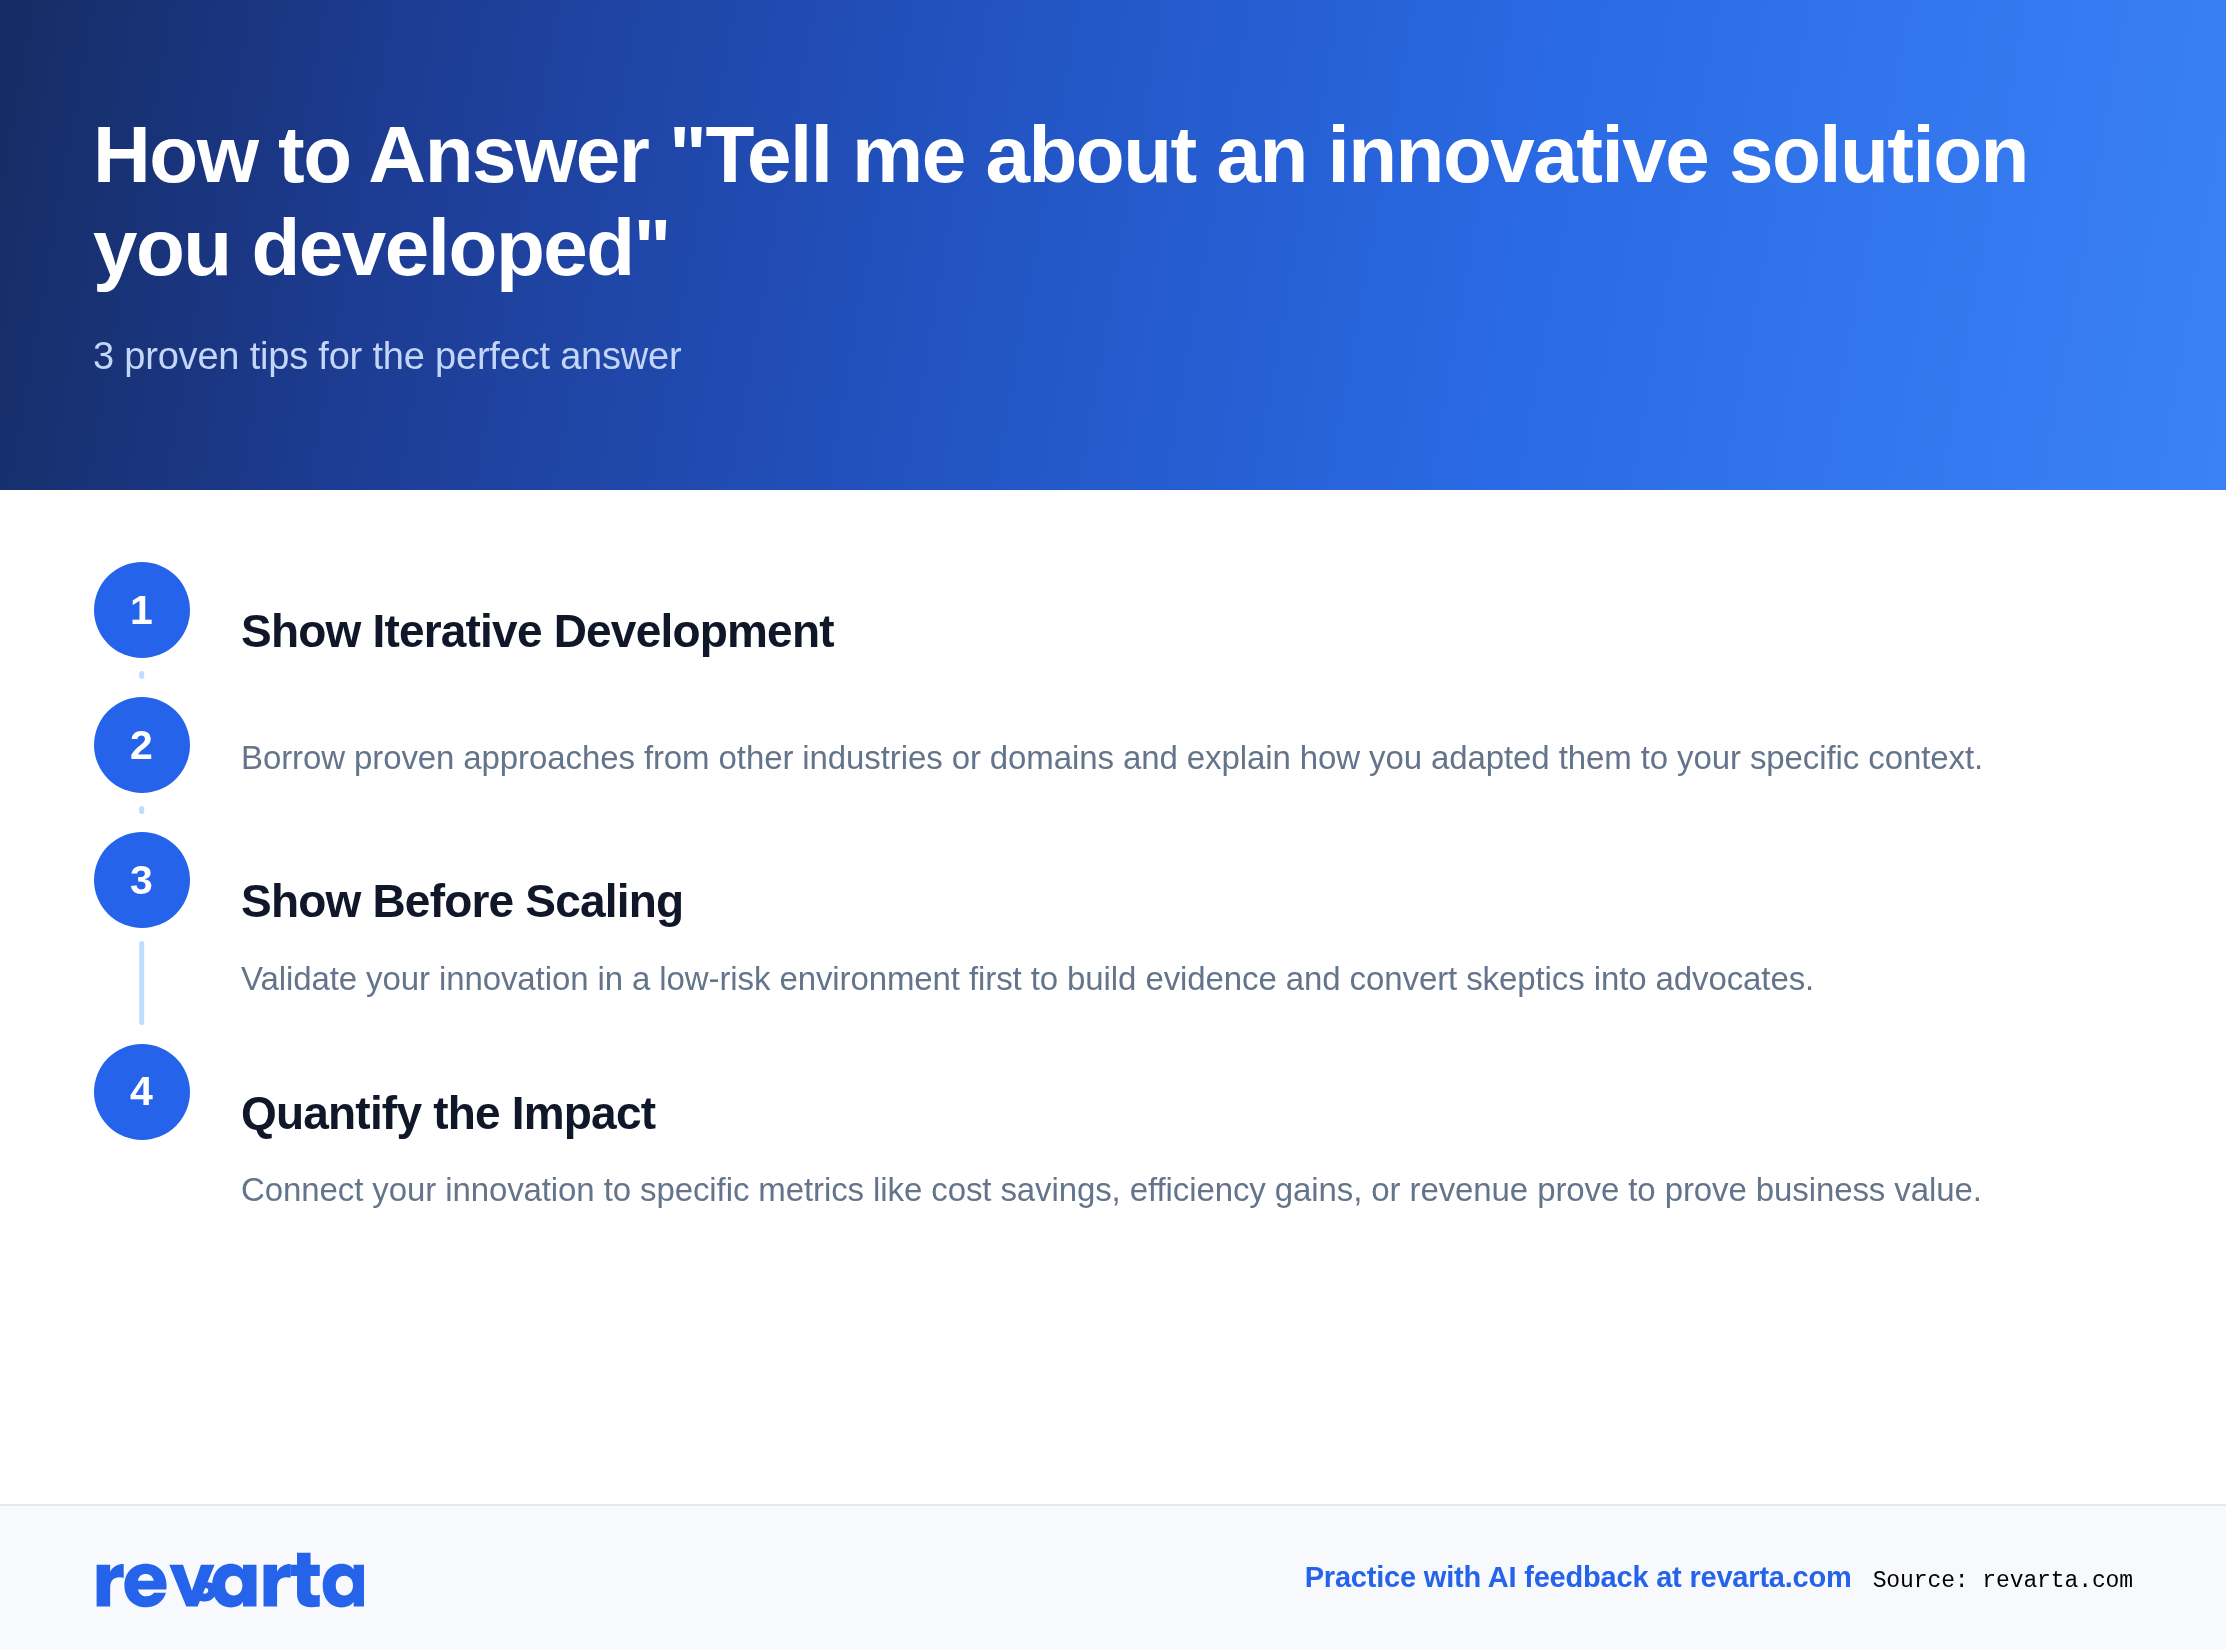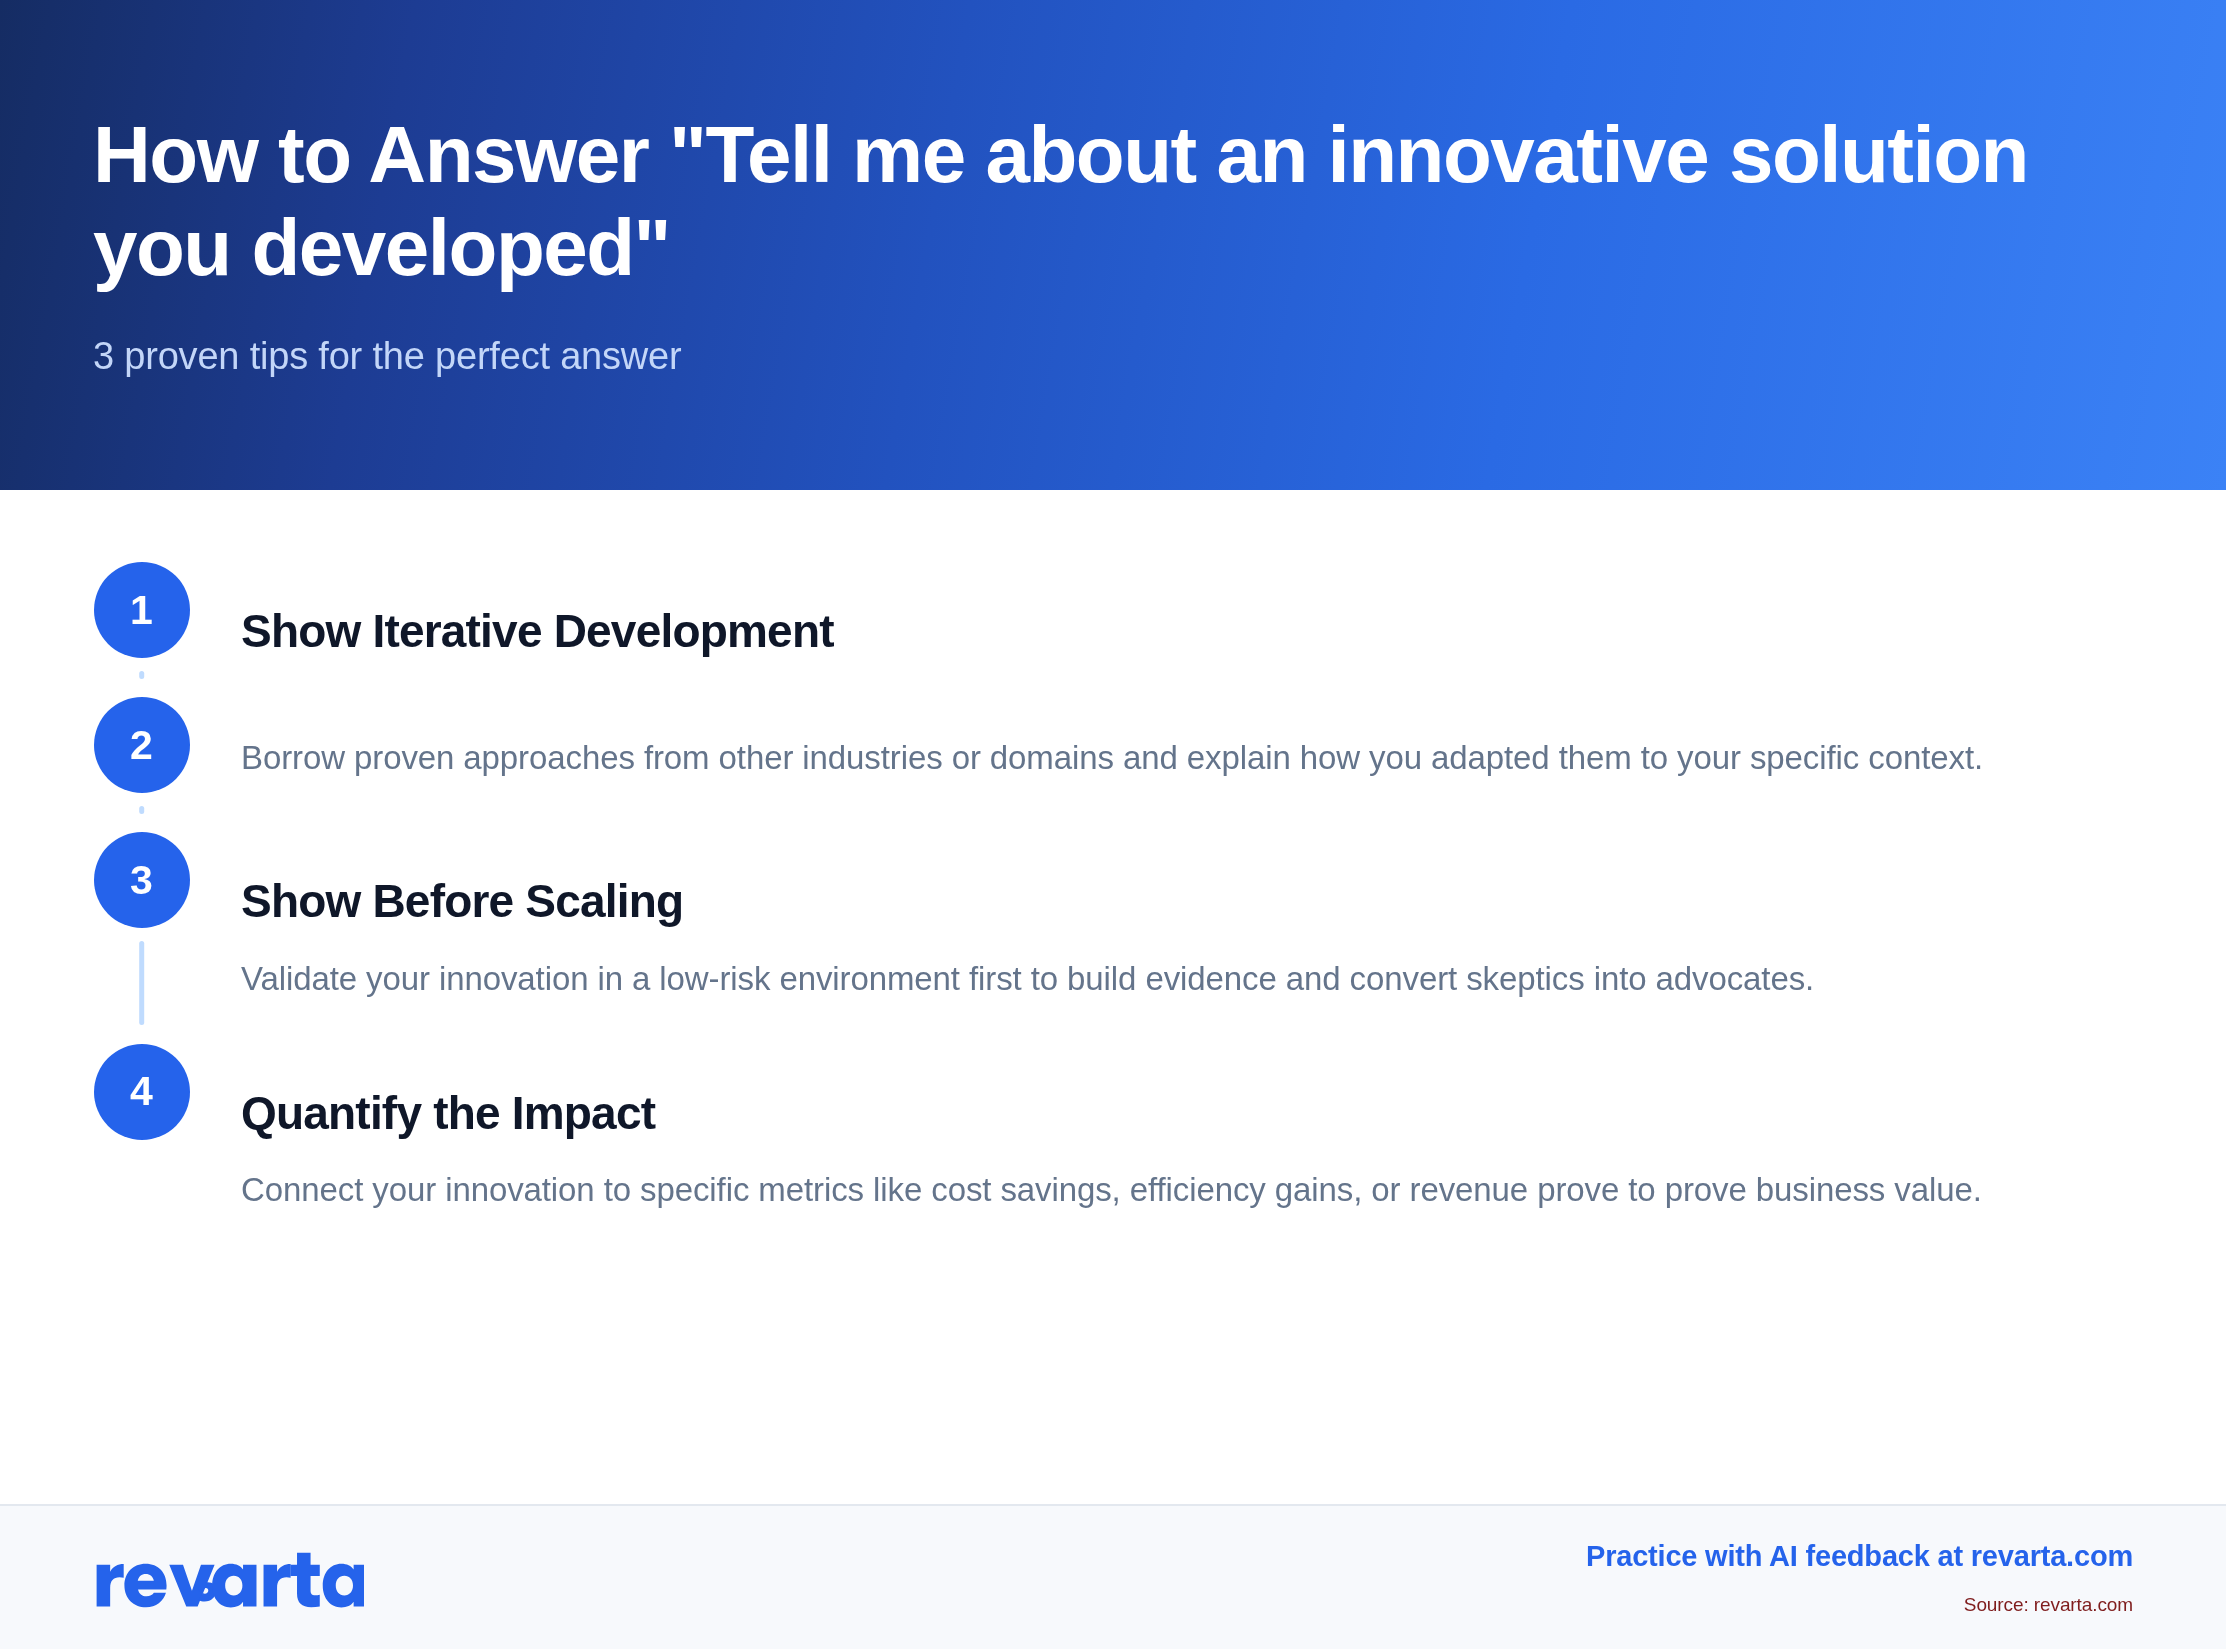--- a/index.html
+++ b/index.html
@@ -150,37 +150,38 @@
 
   .footer-logo {
     display: flex;
     align-items: center;
     height: 65px;
   }
   .footer-logo svg { display: block; height: 65px; width: auto; }
 
   .footer-right {
     display: flex;
-    flex-direction: column;
+    flex-direction: row;
     align-items: flex-end;
     gap: 21px;
   }
 
   .footer-cta {
     font-size: 29px;
     font-weight: 700;
     color: #2563eb;
     letter-spacing: -0.2px;
   }
 
   .footer-source {
-    font-size: 19px;
+    font-size: 23px;
     font-weight: 400;
-    color: #7f1d1d;
+    color: #000000;
     letter-spacing: -0.1px;
+    font-family: Liberation Mono, monospace;
   }
 </style>
 </head>
 <body>
 
 <div class="infographic">
 
   <header class="header">
     <h1 class="header-title">How to Answer "Tell me about an innovative solution you developed"</h1>
     <p class="header-subtitle">3 proven tips for the perfect answer</p>

